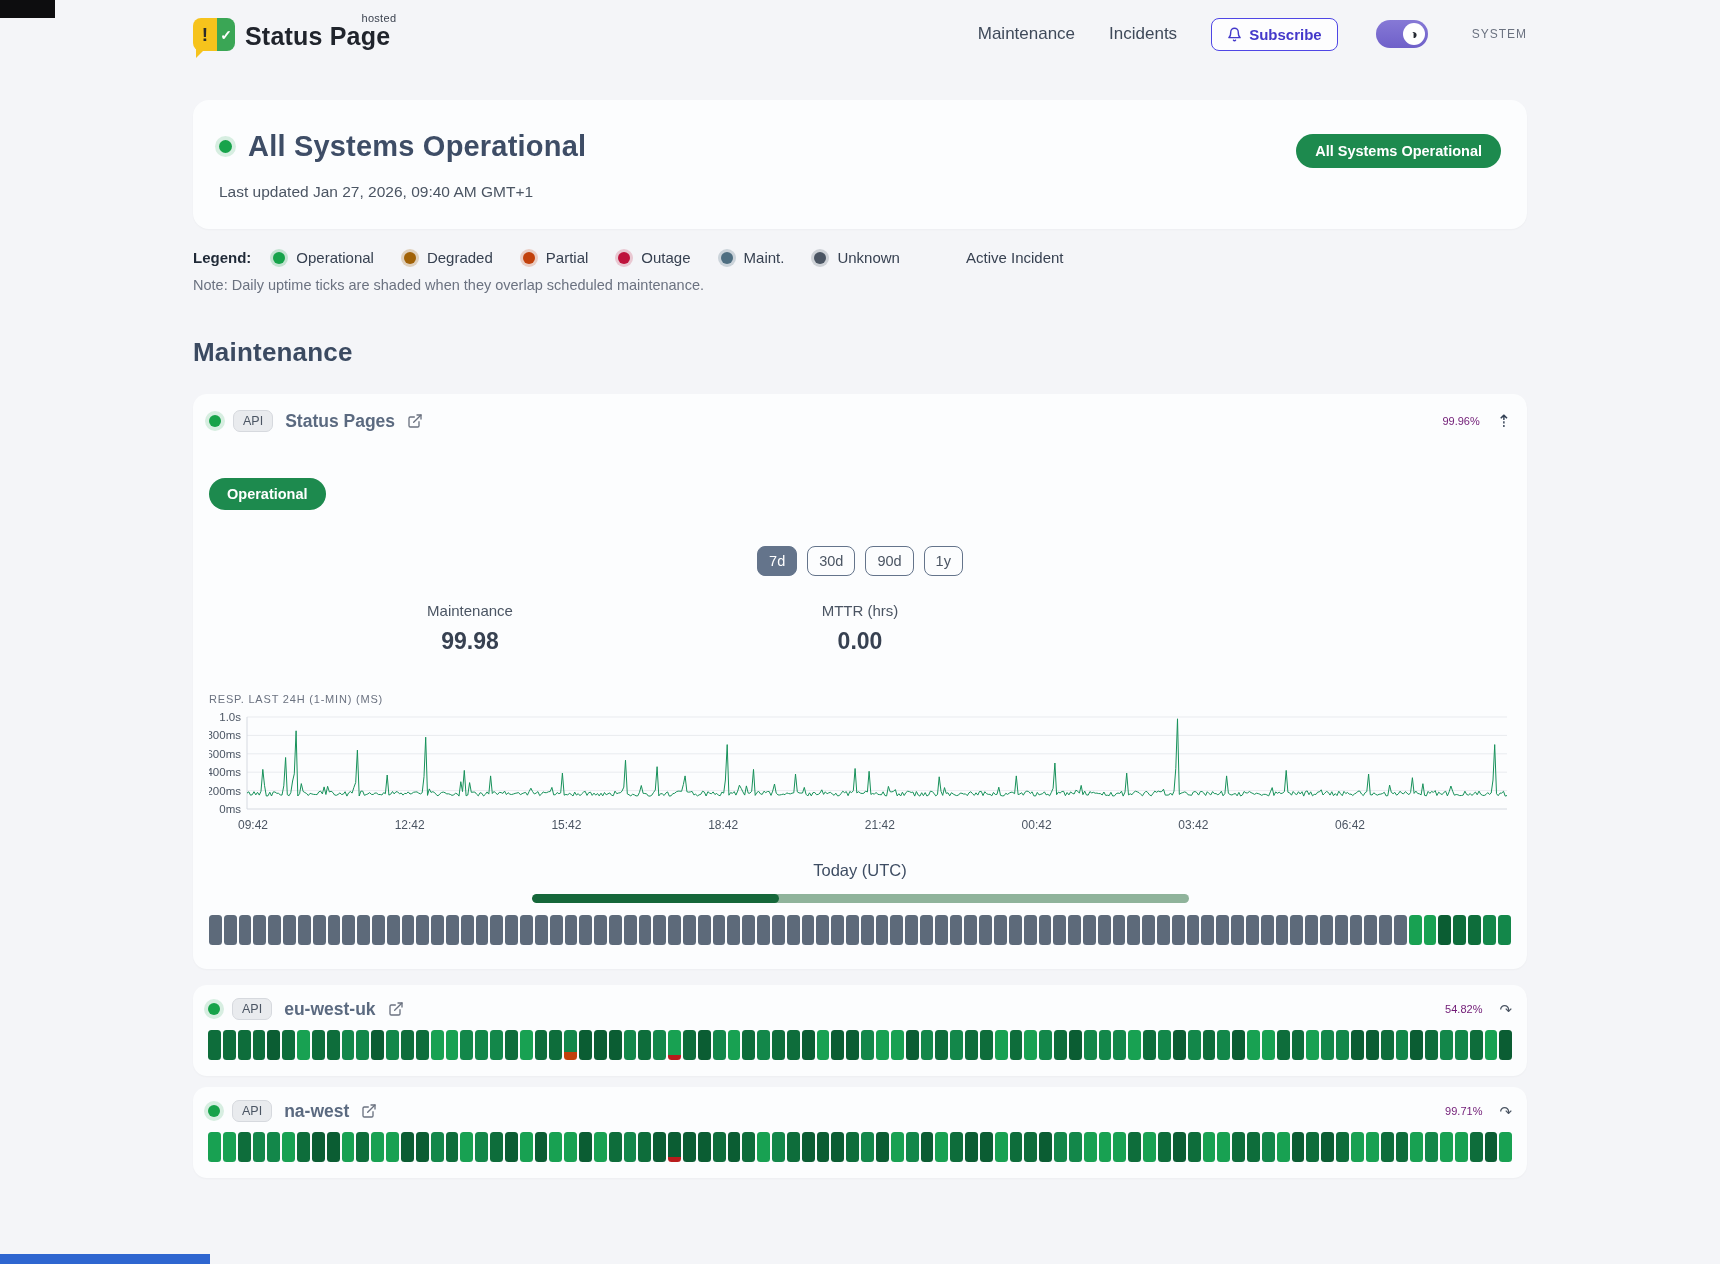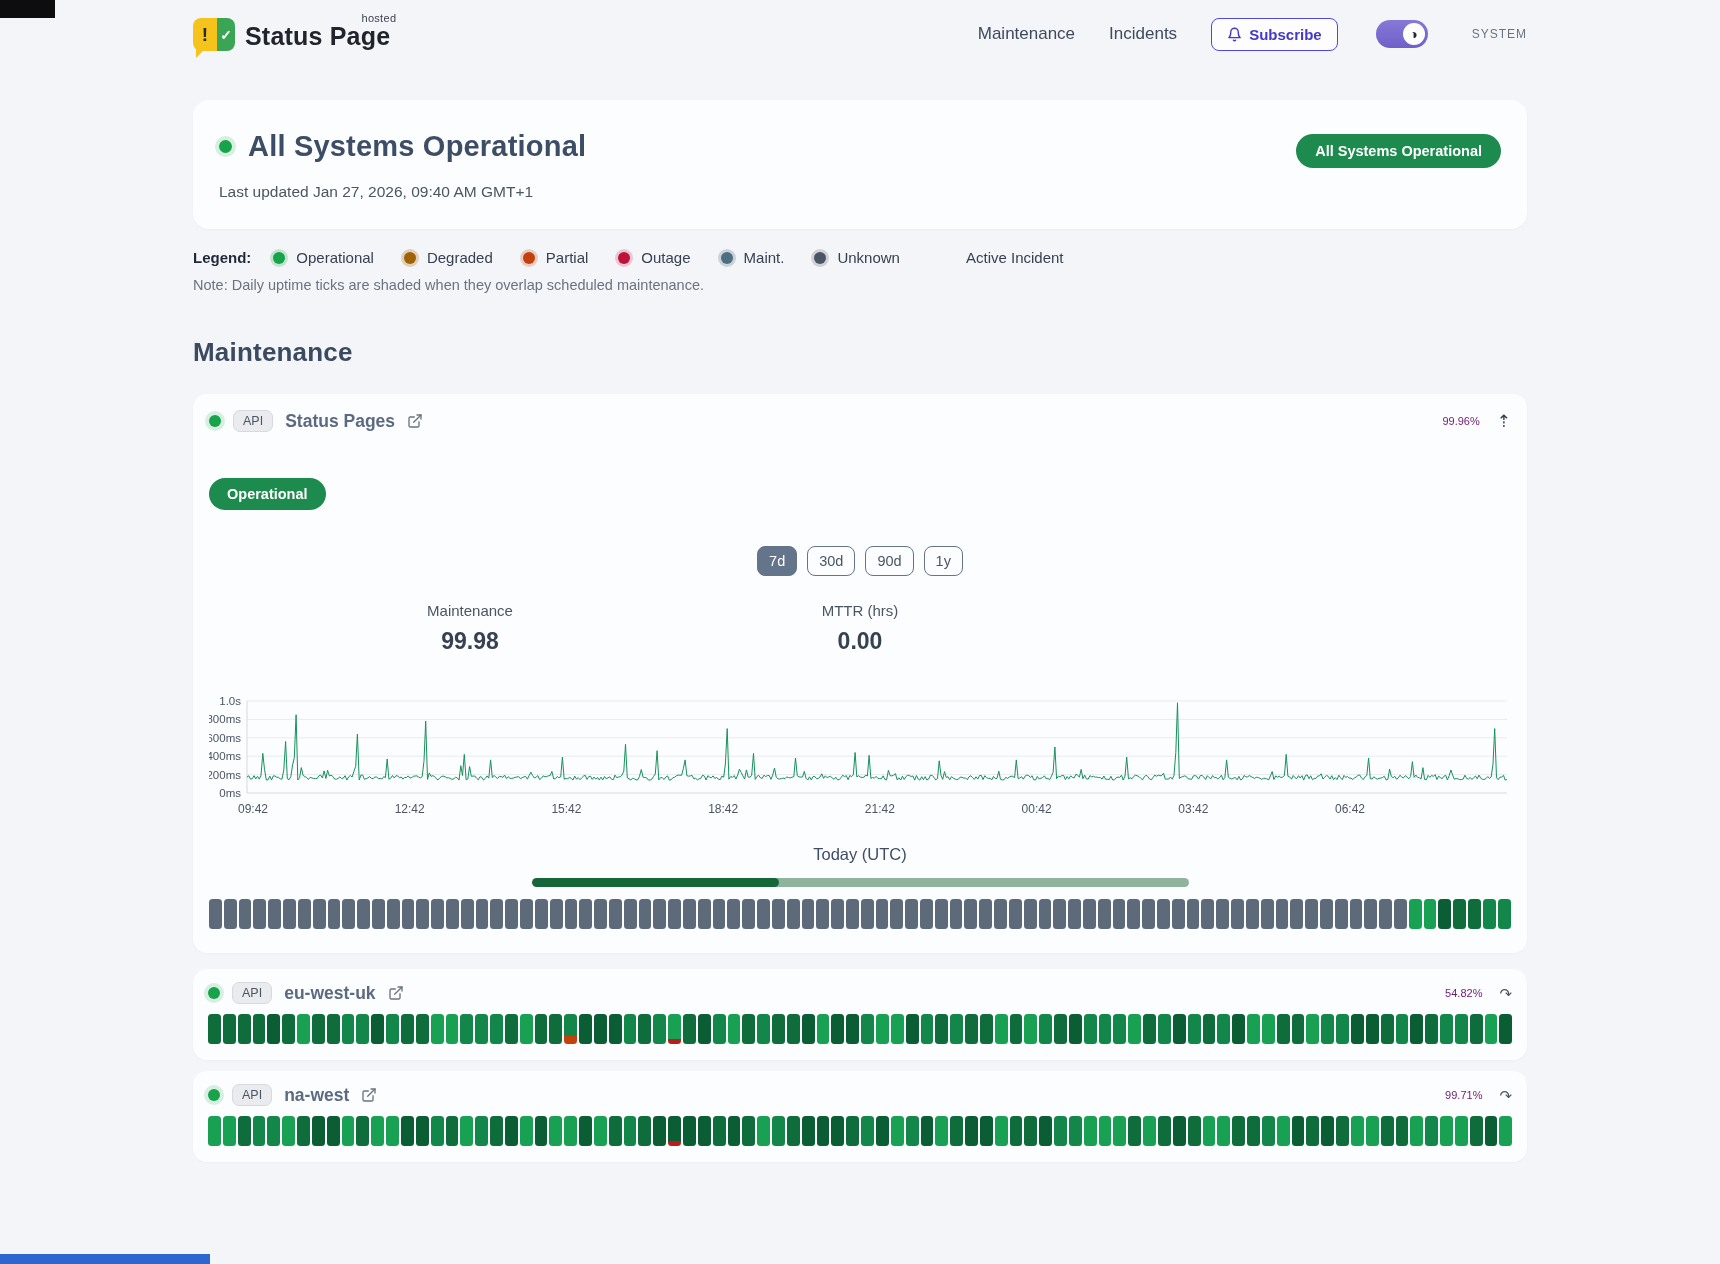--- a/index.html
+++ b/index.html
@@ -201,20 +201,21 @@
           <div class="stat-label">Maintenance</div>
           <div class="stat-value">99.98</div>
         </div>
         <div class="stat">
           <div class="stat-label">MTTR (hrs)</div>
           <div class="stat-value">0.00</div>
         </div>
       </div>
 
     <div class="chart-wrap">
+      <div class="chart-title">RESP. LAST 24H (1-MIN) (MS)</div>
       <svg class="chart-svg" id="resp-chart" viewBox="0 0 1302 132">
           <line x1="38" x2="1298" y1="8" y2="8" stroke="#e9ebef" stroke-width="1"></line>
           <text x="32" y="12" text-anchor="end" font-size="11.5" fill="#4b5563">1.0s</text>
           <line x1="38" x2="1298" y1="26.39999999999999" y2="26.39999999999999" stroke="#e9ebef" stroke-width="1"></line>
           <text x="32" y="30.39999999999999" text-anchor="end" font-size="11.5" fill="#4b5563">800ms</text>
           <line x1="38" x2="1298" y1="44.800000000000004" y2="44.800000000000004" stroke="#e9ebef" stroke-width="1"></line>
           <text x="32" y="48.800000000000004" text-anchor="end" font-size="11.5" fill="#4b5563">600ms</text>
           <line x1="38" x2="1298" y1="63.199999999999996" y2="63.199999999999996" stroke="#e9ebef" stroke-width="1"></line>
           <text x="32" y="67.19999999999999" text-anchor="end" font-size="11.5" fill="#4b5563">400ms</text>
           <line x1="38" x2="1298" y1="81.6" y2="81.6" stroke="#e9ebef" stroke-width="1"></line>

